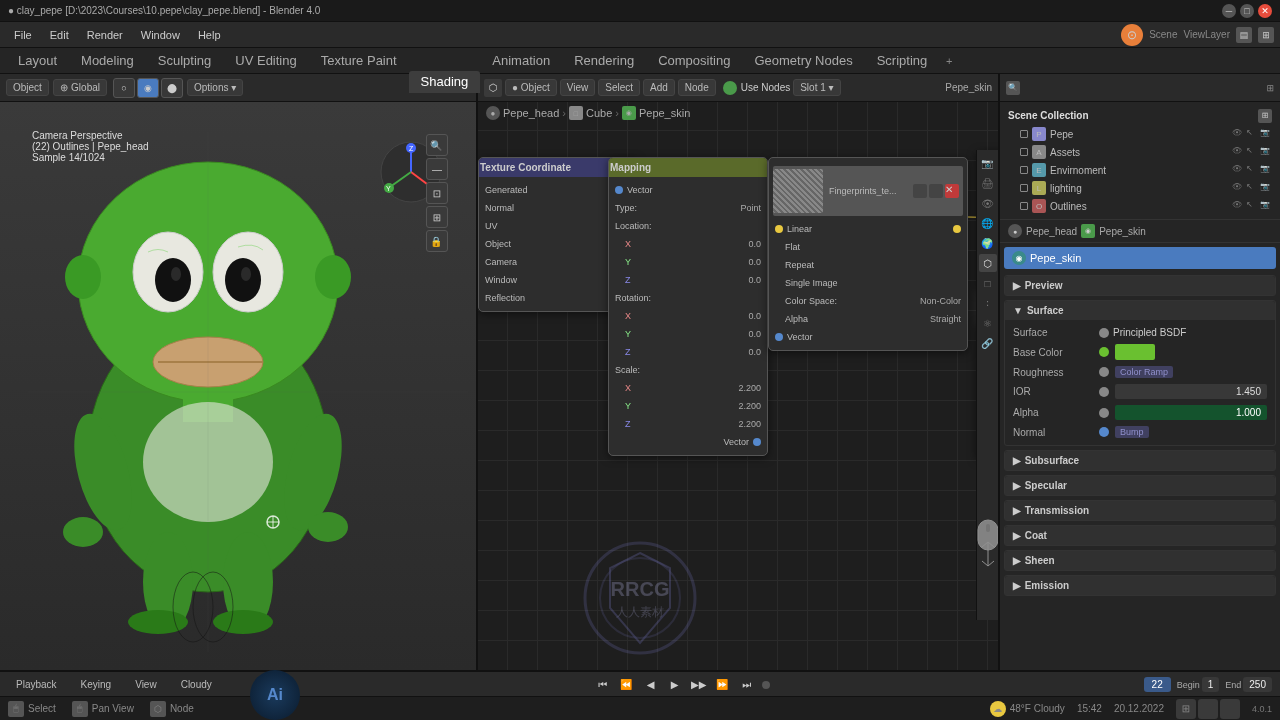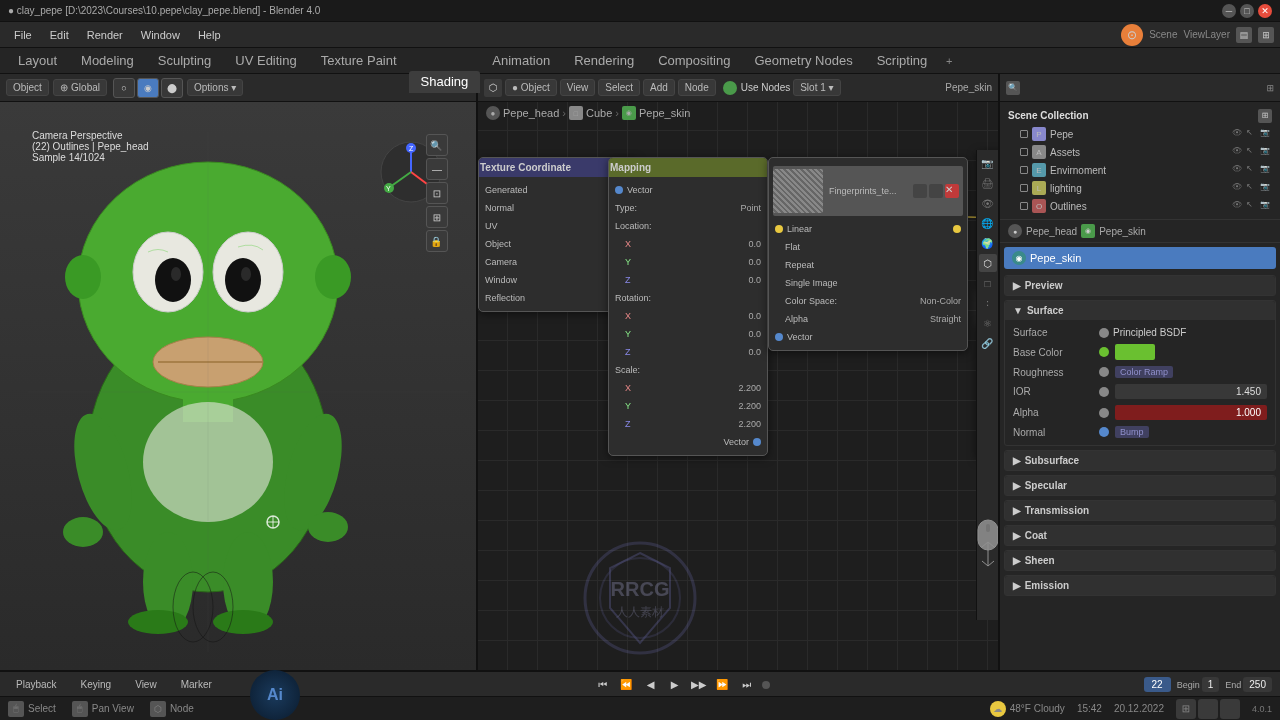--- a/index.html
+++ b/index.html
@@ -1195,21 +1195,21 @@
 
             <div class="prop-row">
               <span class="prop-label">IOR</span>
               <div class="prop-dot" style="background:#888;"></div>
               <div class="prop-value">1.450</div>
             </div>
 
             <div class="prop-row">
               <span class="prop-label">Alpha</span>
               <div class="prop-dot" style="background:#888;"></div>
-              <div class="prop-value" style="background:#7f1d1d;color:#fff;">1.000</div>
+              <div class="prop-value" style="background:#14532d;color:#fff;">1.000</div>
             </div>
 
             <div class="prop-row">
               <span class="prop-label">Normal</span>
               <div class="prop-dot" style="background:#5588cc;"></div>
               <div class="prop-badge">Bump</div>
             </div>
 
           </div>
         </div>
@@ -1260,21 +1260,21 @@
     </div>
 
   </div>
 </div>
 
 <div id="timeline">
   <div id="timeline-controls">
     <div class="tl-btn">Playback</div>
     <div class="tl-btn">Keying</div>
     <div class="tl-btn">View</div>
-    <div class="tl-btn">Marker</div>
+    <div class="tl-btn">Cloudy</div>
     <div style="margin-left:auto;display:flex;align-items:center;gap:6px;">
       <div class="play-btn">⏮</div>
       <div class="play-btn">⏪</div>
       <div class="play-btn">◀</div>
       <div class="play-btn">▶</div>
       <div class="play-btn">▶▶</div>
       <div class="play-btn">⏩</div>
       <div class="play-btn">⏭</div>
       <div style="width:8px;height:8px;background:#555;border-radius:50%;cursor:pointer;"></div>
     </div>

